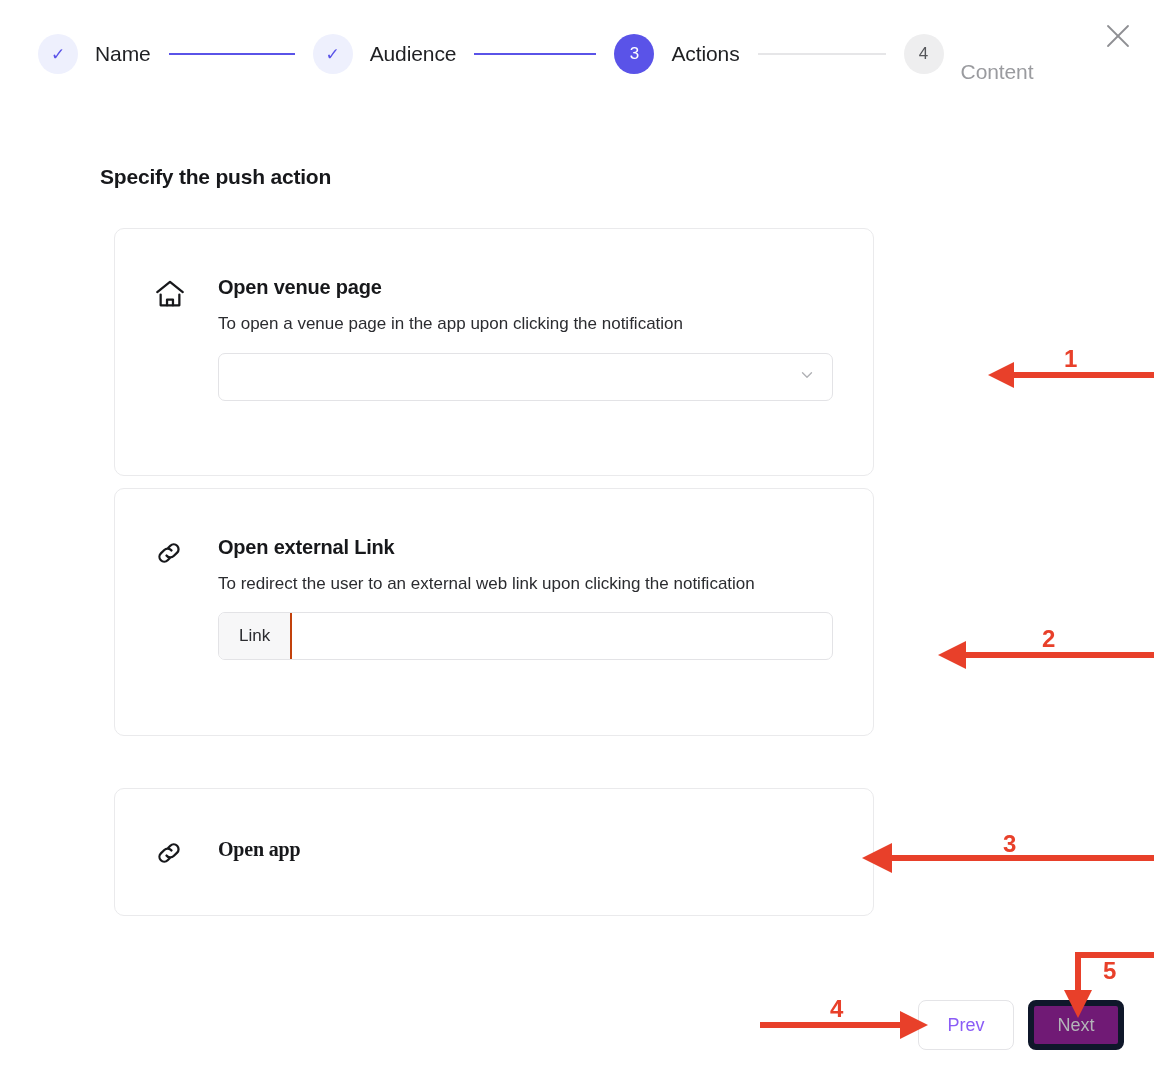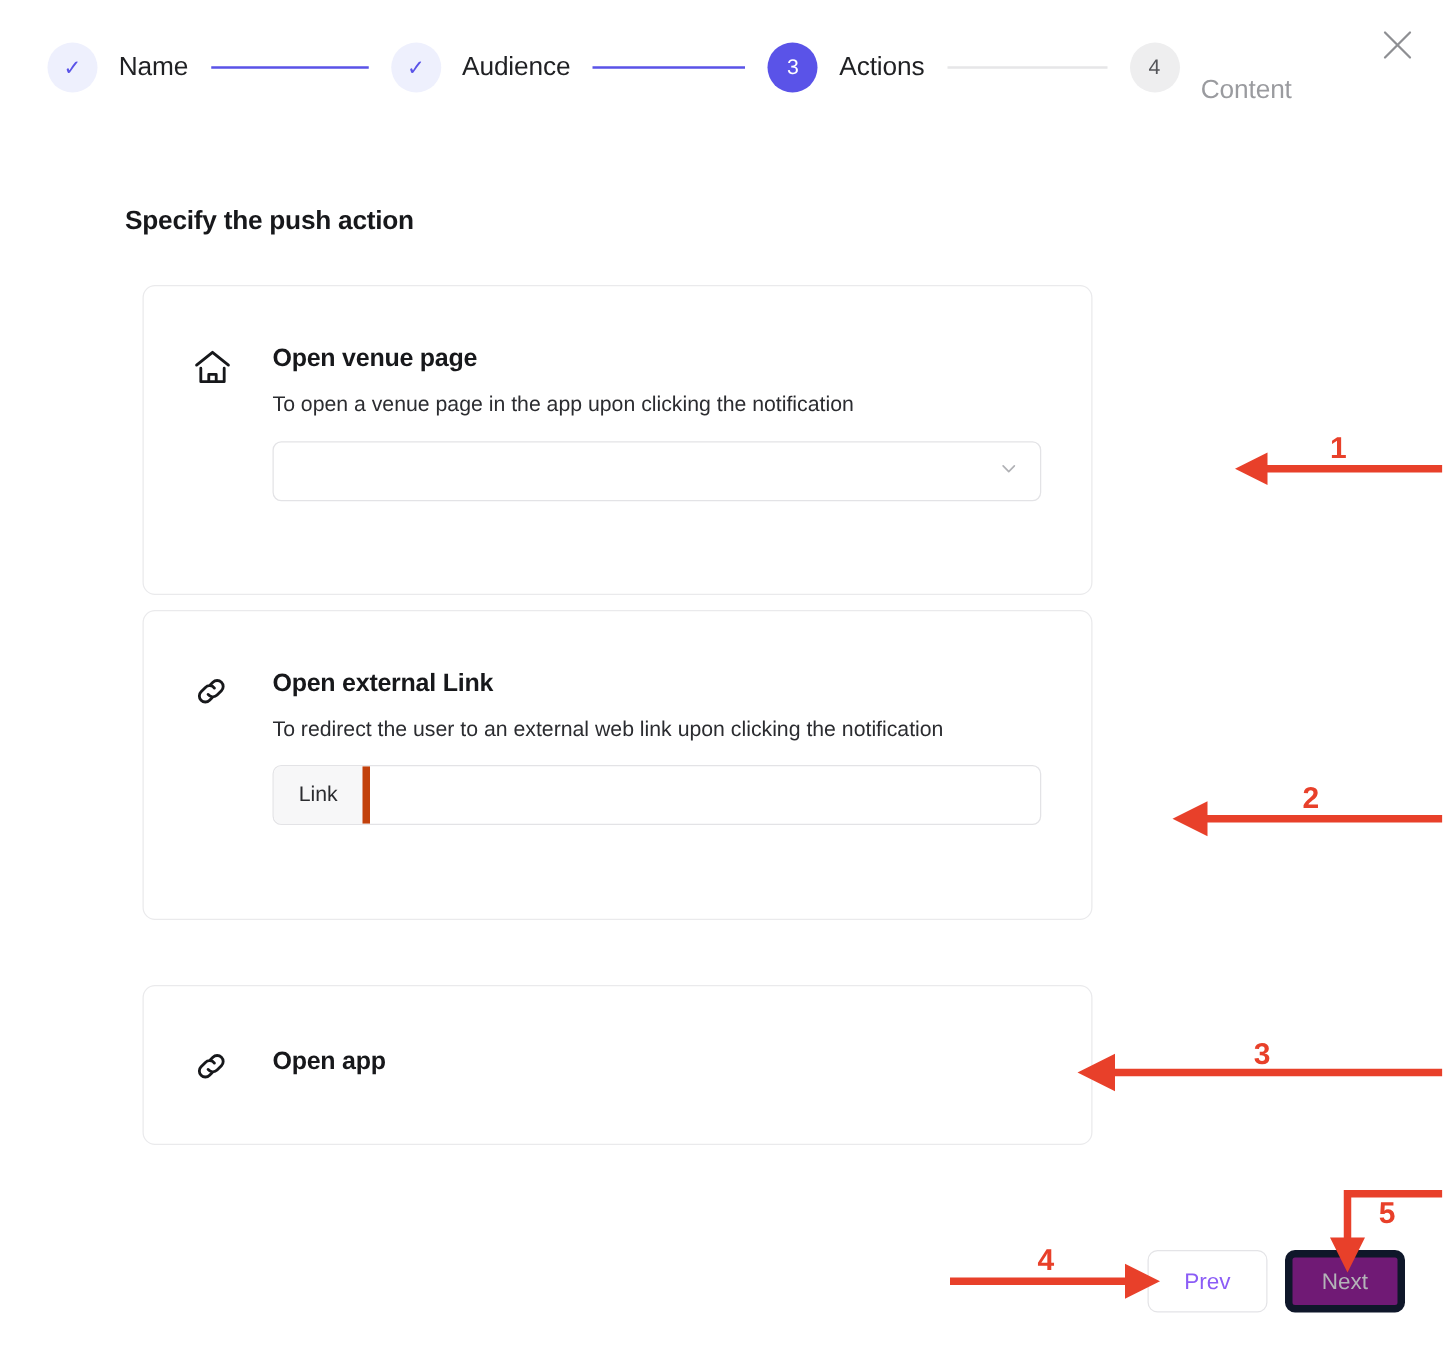--- a/index.html
+++ b/index.html
@@ -116,21 +116,21 @@
     left: 38px;
     color: #17181b;
   }
   #card-venue .card-icon { top: 48px; }
   #card-link  .card-icon { top: 48px; }
   #card-app   .card-icon { top: 48px; }
 
   .card-body { position: absolute; left: 103px; right: 40px; }
   #card-venue .card-body { top: 44px; }
   #card-link  .card-body { top: 44px; }
-  #card-app   .card-body { top: 46px; }
+  #card-app   .card-body { top: 46px; font-family: Liberation Serif, serif; }
 
   .card-title {
     font-size: 20px;
     font-weight: bold;
     letter-spacing: -0.2px;
     color: #17181b;
     margin: 0;
     line-height: 28px;
   }
   .card-desc {
@@ -170,21 +170,21 @@
     border: 1px solid #e3e3e6;
     border-radius: 7px;
     display: flex;
     align-items: stretch;
     overflow: hidden;
     background: #ffffff;
   }
   .input-addon {
     flex: 0 0 auto;
     background: #f7f7f8;
-    border-right: 6px solid #c2410c;
+    border-right: 2px solid #c2410c;
     display: flex;
     align-items: center;
     padding: 0 20px;
     font-size: 17px;
     color: #2b2c30;
   }
   .input-control {
     flex: 1 1 auto;
     border: 0;
     outline: none;

